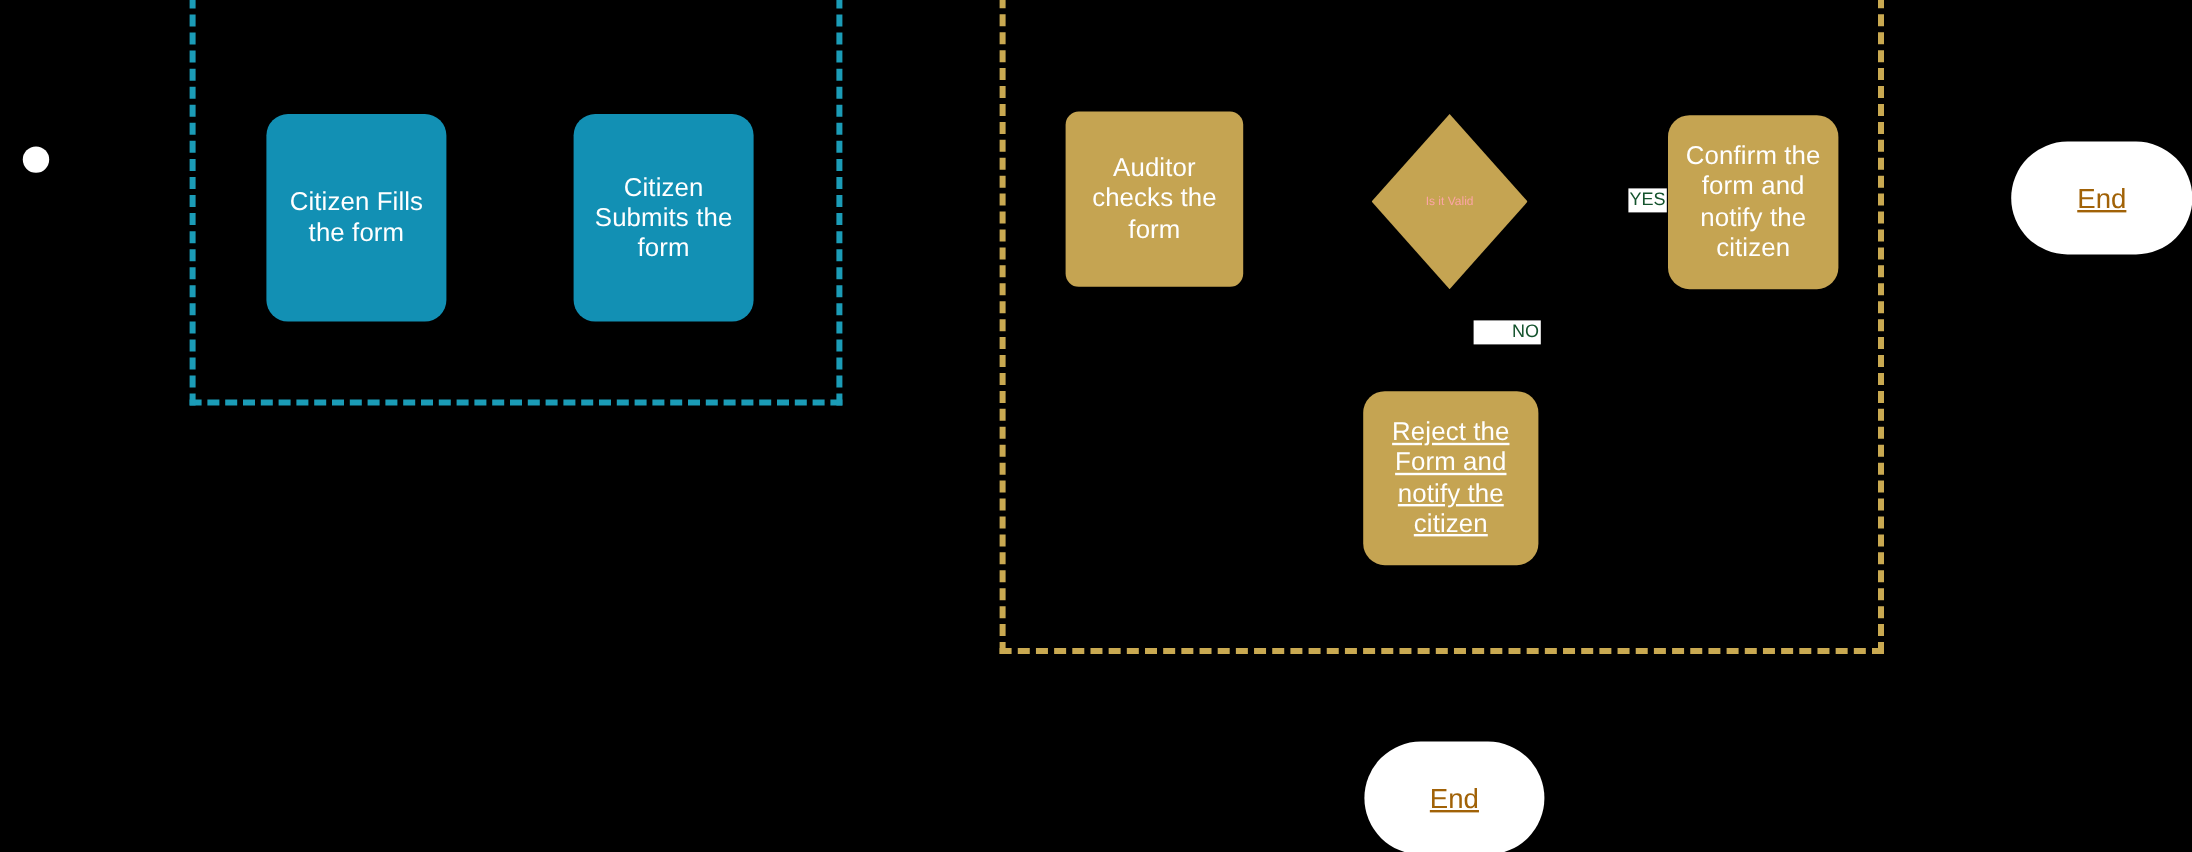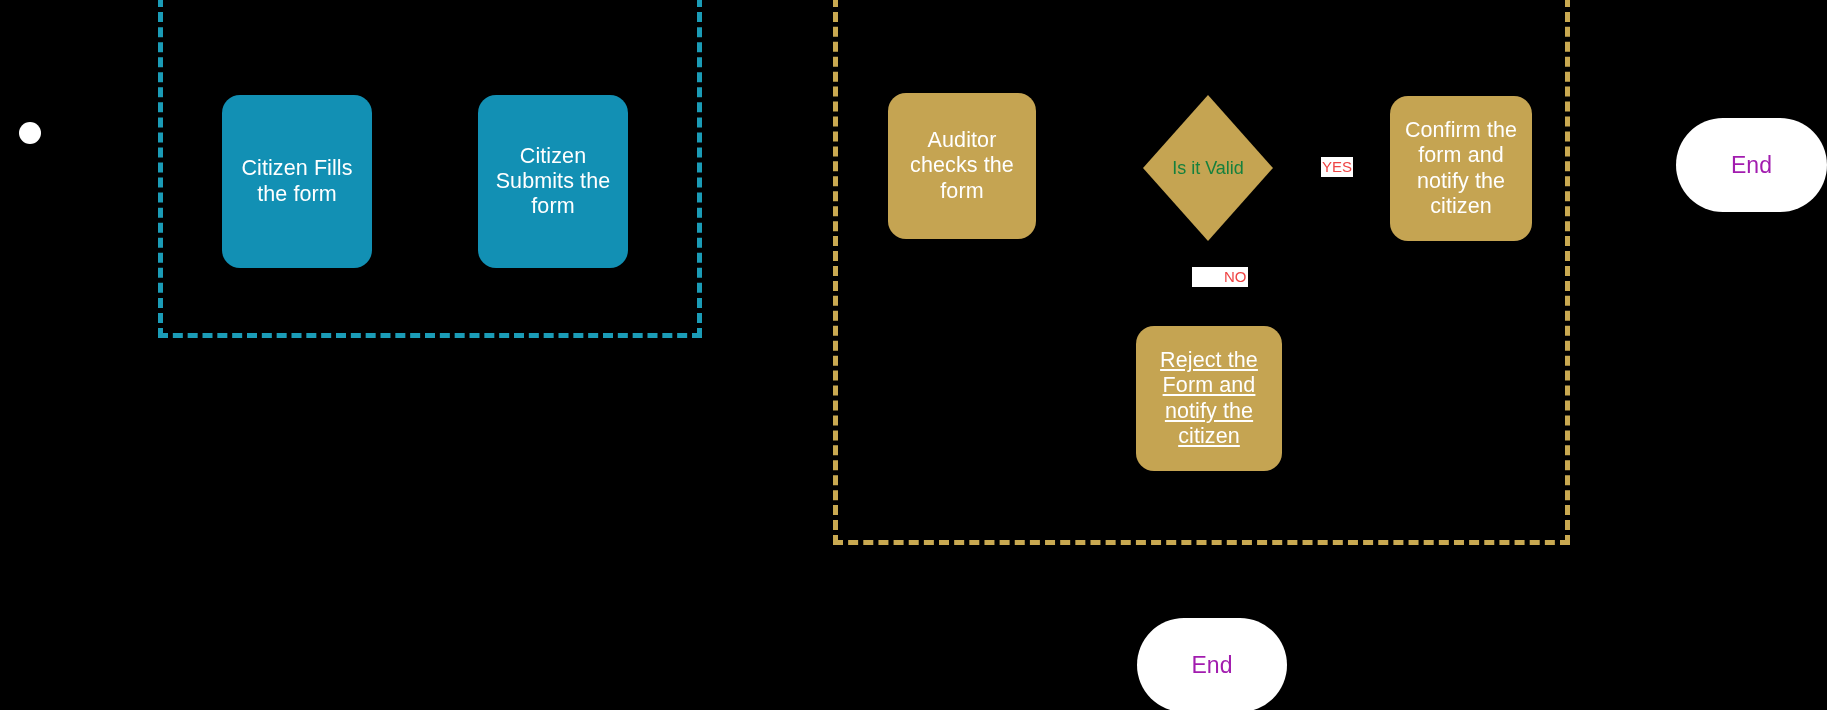--- a/index.html
+++ b/index.html
@@ -50,21 +50,21 @@
     border-radius: 18px;
     padding: 4px 8px;
     font-size: 21.5px;
     letter-spacing: 0.1px;
   }
   .node-blue { background: #1290B4; }
   .node-gold { background: #C5A452; }
 
   .n-fills    { left: 222px; top: 95px;  width: 150px; height: 173px; }
   .n-submits  { left: 478px; top: 95px;  width: 150px; height: 173px; }
-  .n-auditor  { left: 888px; top: 93px;  width: 148px; height: 146px; }
+  .n-auditor  { left: 888px; top: 93px;  width: 148px; height: 146px; border-radius: 11px; }
   .n-confirm  { left: 1390px; top: 96px; width: 142px; height: 145px; }
   .n-reject   { left: 1136px; top: 326px; width: 146px; height: 145px; text-decoration: underline; }
 
   
   .diamond-wrap {
     position: absolute;
     left: 1143px;
     top: 95px;
     width: 130px;
     height: 146px;
@@ -74,60 +74,62 @@
     inset: 0;
     background: #C5A452;
     clip-path: polygon(50% 0%, 100% 50%, 50% 100%, 0% 50%);
   }
   .diamond-label {
     position: absolute;
     inset: 0;
     display: flex;
     align-items: center;
     justify-content: center;
-    color: #15803d;
-    font-size: 18px;
+    color: #fca5a5;
+    font-size: 10px;
     text-align: center;
     white-space: nowrap;
   }
 
   
   .start-dot {
     position: absolute;
     left: 19px;
     top: 122px;
     width: 22px;
     height: 22px;
     border-radius: 50%;
     background: #ffffff;
   }
 
   
   .end-pill {
     position: absolute;
     background: #ffffff;
-    color: #a21caf;
+    color: #a16207;
     border-radius: 999px;
     display: flex;
     align-items: center;
     justify-content: center;
     font-size: 23px;
+    text-decoration: underline;
   }
   .end-right  { left: 1676px; top: 118px; width: 151px; height: 94px; }
   .end-bottom { left: 1137px; top: 618px; width: 150px; height: 94px; }
 
   
   .edge-label {
     position: absolute;
     background: #ffffff;
-    color: #ef4444;
+    color: #14532d;
     font-size: 15px;
     line-height: 1;
     padding: 2px 1px 3px 1px;
     white-space: nowrap;
+    margin-left: 36px;
   }
   .lbl-yes { left: 1321px; top: 157px; }
   .lbl-no  { left: 1192px; top: 267px; padding-left: 32px; }
 </style>
 </head>
 <body>
 
 <div id="canvas">
 
   <div class="group group-citizen"></div>

